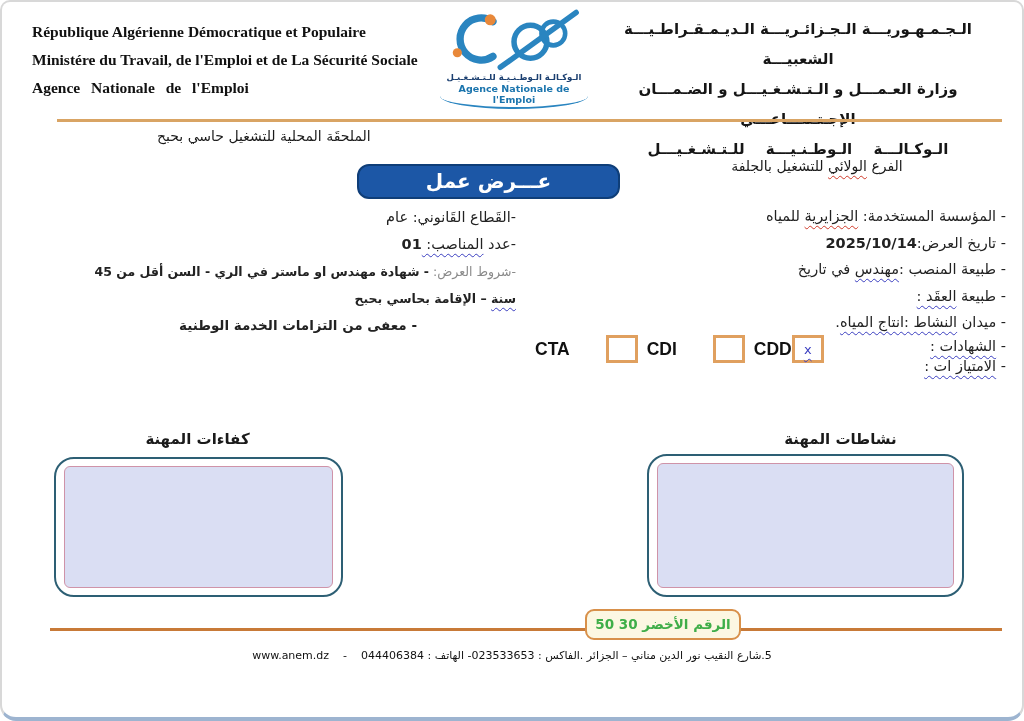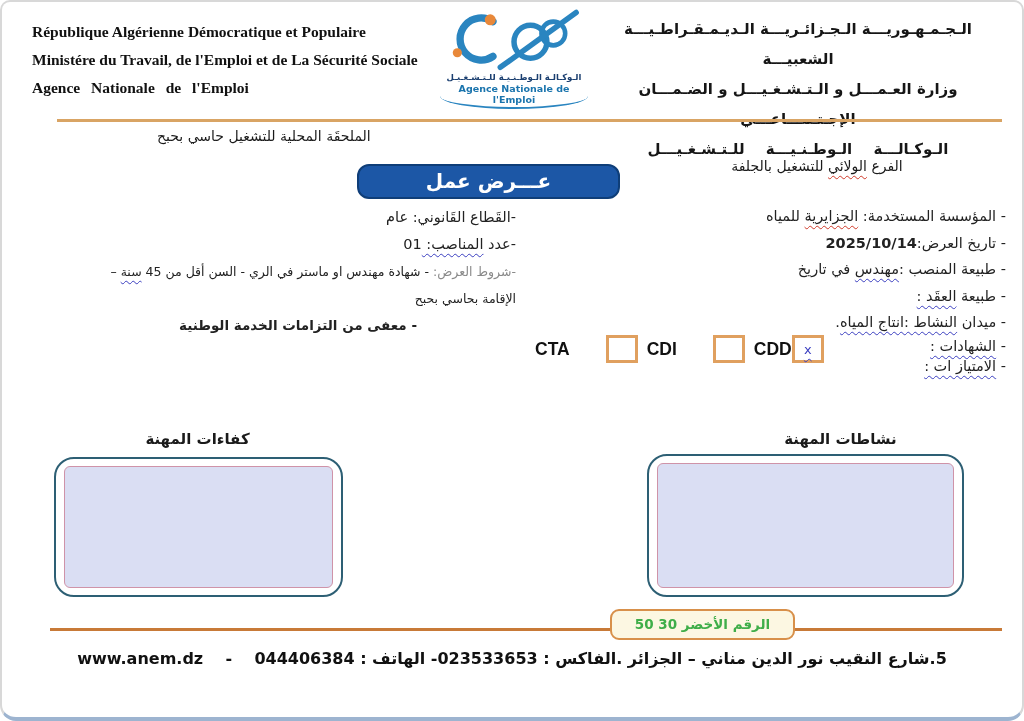--- a/index.html
+++ b/index.html
@@ -37,21 +37,21 @@
   .col-right { position:absolute; right:16px; top:201px; width:384px; direction:rtl;
     font-size:14.5px; line-height:26.5px; text-align:start; color:#222; }
   .col-right .num { font-weight:bold; }
   .col-right .offer-num { font-size:17px; font-weight:bold; }
   .col-right .line-num { line-height:30px; }
   .col-right .tight { line-height:20px; }
   .col-left { position:absolute; left:78px; top:202px; width:436px; direction:rtl;
     font-size:14.5px; line-height:27px; color:#222; }
   .col-left .cond { font-size:12.5px; }
   .col-left .cond .lbl { color:#8a8a8a; }
-  .col-left .cond b, .col-left .b { font-weight:normal; }
+  .col-left .cond b, .col-left .b { font-weight:bold; }
   .col-left .center { text-align:center; font-weight:bold; font-size:13.5px; }
   .wb { text-decoration:underline; text-decoration-style:wavy; text-decoration-color:#3b3fc0;
         text-decoration-thickness:1px; text-underline-offset:4px; }
   .wr { text-decoration:underline; text-decoration-style:wavy; text-decoration-color:#d03a2a;
         text-decoration-thickness:1px; text-underline-offset:4px; }
   
   .cb-row { position:absolute; left:533px; top:333px; display:flex; align-items:center; }
   .cb-label { font-family:"Liberation Sans", sans-serif; font-weight:bold; font-size:17.5px; color:#111; }
   .cb-box { display:inline-block; width:32px; height:28px; border:3px solid #e0a05f;
     background:#ffffff; margin-left:36px; margin-right:9px; text-align:center; }
@@ -61,25 +61,25 @@
   .box-title { position:absolute; font-weight:bold; font-size:15px; text-align:center; direction:rtl; }
   .t-skills { left:118px; top:428px; width:155px; }
   .t-acts   { left:756px; top:428px; width:165px; }
   .big-box { position:absolute; border:2.5px solid #2d5f74; border-radius:20px; background:#fff; }
   .b-skills { left:52px; top:455px; width:289px; height:140px; }
   .b-acts   { left:645px; top:452px; width:317px; height:143px; }
   .big-box .inner { position:absolute; left:8px; right:8px; top:7px; bottom:7px;
     background:#dadef3; border:1px solid #cf93a8; border-radius:6px; }
   
   .rule-bottom { position:absolute; left:48px; top:626px; width:952px; height:3px; background:#c87a38; }
-  .badge { position:absolute; left:583px; top:607px; width:185px; height:31px; z-index:2;
+  .badge { position:absolute; left:583px; top:607px; width:156px; height:31px; z-index:2;
     background:#fcf7e2; border:2px solid #d8904a; border-radius:9px;
-    color:#3fae49; font-weight:bold; font-size:13.5px; line-height:26px; text-align:center; direction:rtl;margin-left:25px; }
+    color:#3fae49; font-weight:bold; font-size:13.5px; line-height:26px; text-align:center; direction:rtl; }
   .footer { position:absolute; left:0; right:0; top:647px; text-align:center; direction:rtl;
-    font-weight:bold; font-size:16px; color:#111; }
+    font-weight:normal; font-size:11px; color:#111; }
 </style>
 </head>
 <body>
 
 <div class="page">
 
   <div class="hdr-left" dir="ltr">
     <div>République Algérienne Démocratique et Populaire</div>
     <div>Ministére du Travail, de l'Emploi et de La Sécurité Sociale</div>
     <div class="l3">Agence Nationale de l'Emploi</div>

